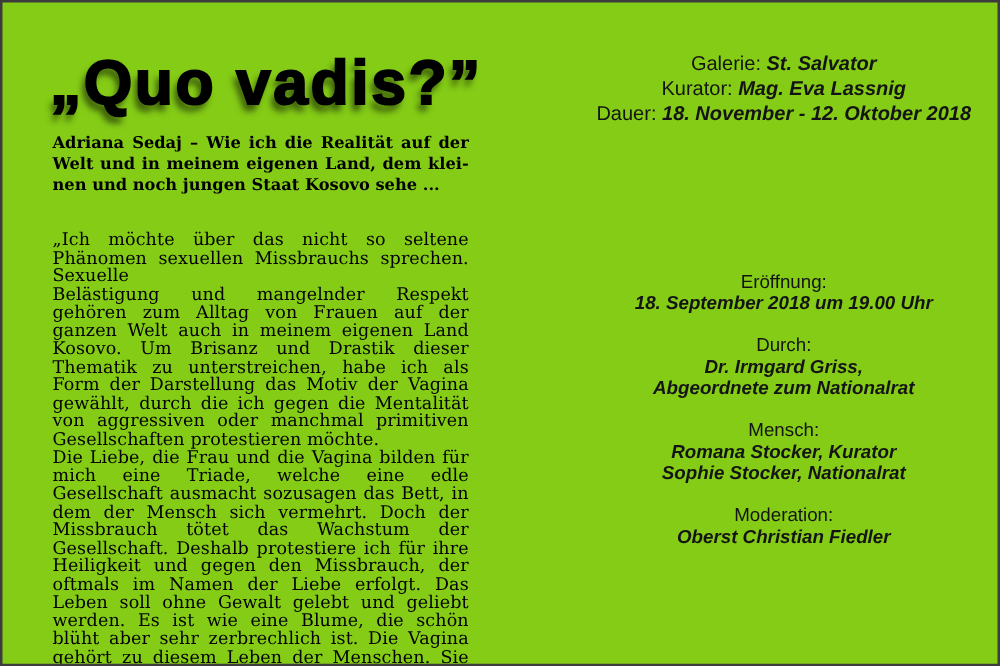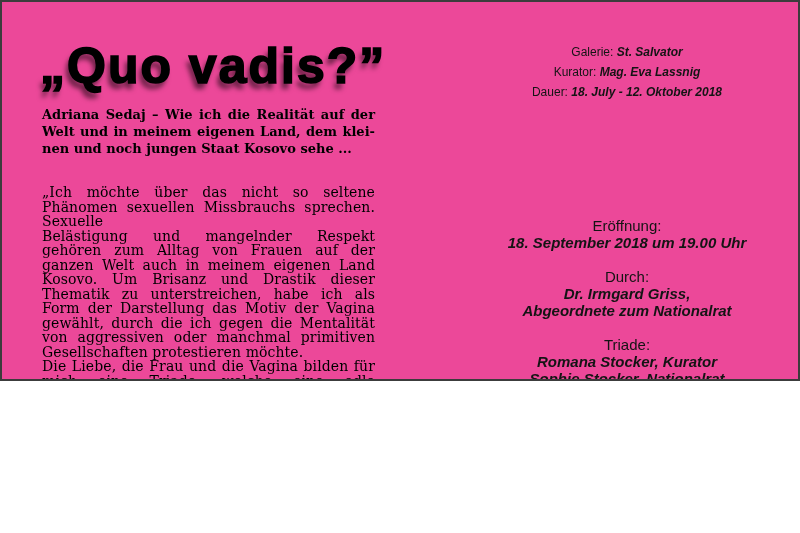--- a/index.html
+++ b/index.html
@@ -1,22 +1,22 @@
 <!DOCTYPE html>
 <html><head>
 <meta charset="utf-8">
 <style>
   html, body { margin: 0; padding: 0; background: #ffffff; }
 
   .page {
     position: relative;
     width: 800px;
-    height: 381px;
+    height: 533px;
     box-sizing: border-box;
-    background: #ec4899;
+    background: #84cc16;
     border: 2px solid #3c3c3c;
     overflow: hidden;
     font-family: "Liberation Sans", sans-serif;
     color: #000000;
   }
 
   
   .title {
     position: absolute;
     left: 38px;
@@ -60,21 +60,21 @@
     color: #000000;
   }
 
   
   .meta-top {
     position: absolute;
     left: 455px;
     top: 40px;
     width: 340px;
     text-align: center;
-    font-size: 12px;
+    font-size: 16px;
     line-height: 20px;
     color: #141414;
   }
   .meta-label { font-weight: normal; }
   .meta-value { font-weight: bold; font-style: italic; }
 
   .blocks {
     position: absolute;
     left: 455px;
     top: 215px;
@@ -95,35 +95,35 @@
 
   <h1 class="title">„Quo vadis?”</h1>
 
   <div class="intro">Adriana Sedaj – Wie ich die Realität auf der Welt und in meinem eigenen Land, dem klei­nen und noch jungen Staat Kosovo sehe ...</div>
 
   <div class="statement">„Ich möchte über das nicht so seltene Phänomen sexuellen Missbrauchs sprechen. Sexuelle<br>Belästigung und mangelnder Respekt gehören zum Alltag von Frauen auf der ganzen Welt auch in meinem eigenen Land Kosovo. Um Brisanz und Drastik dieser Thematik zu unterstreichen, habe ich als Form der Darstellung das Motiv der Vagina gewählt, durch die ich gegen die Mentalität von ag­gressiven oder manchmal primitiven Gesellschaf­ten protestieren möchte.<br>Die Liebe, die Frau und die Vagina bilden für mich eine Triade, welche eine edle Gesellschaft ausmacht sozusagen das Bett, in dem der Mensch sich ver­mehrt. Doch der Missbrauch tötet das Wachstum der Gesellschaft. Deshalb protestiere ich für ihre Heiligkeit und gegen den Missbrauch, der oftmals im Namen der Liebe erfolgt. Das Leben soll ohne Gewalt gelebt und geliebt werden. Es ist wie eine Blume, die schön blüht aber sehr zerbrechlich ist. Die Vagina gehört zu diesem Leben der Menschen. Sie gibt Leben, Atem und Liebe. Menschen, die die Vagina lieben, missbrauchen sie nicht!“</div>
 
   <div class="meta-top">
       <div class="meta-line"><span class="meta-label">Galerie: </span><span class="meta-value">St. Salvator</span></div>
       <div class="meta-line"><span class="meta-label">Kurator: </span><span class="meta-value">Mag. Eva Lassnig</span></div>
-      <div class="meta-line"><span class="meta-label">Dauer: </span><span class="meta-value">18. July - 12. Oktober 2018</span></div>
+      <div class="meta-line"><span class="meta-label">Dauer: </span><span class="meta-value">18. November - 12. Oktober 2018</span></div>
     </div>
 
   <div class="blocks">
       <div class="block">
         <div class="block-label">Eröffnung:</div>
         <div class="block-line">18. September 2018 um 19.00 Uhr</div>
       </div>
       <div class="block">
         <div class="block-label">Durch:</div>
         <div class="block-line">Dr. Irmgard Griss,</div>
         <div class="block-line">Abgeordnete zum Nationalrat</div>
       </div>
       <div class="block">
-        <div class="block-label">Triade:</div>
+        <div class="block-label">Mensch:</div>
         <div class="block-line">Romana Stocker, Kurator</div>
         <div class="block-line">Sophie Stocker, Nationalrat</div>
       </div>
       <div class="block">
         <div class="block-label">Moderation:</div>
         <div class="block-line">Oberst Christian Fiedler</div>
       </div>
     </div>
 
 </div>

